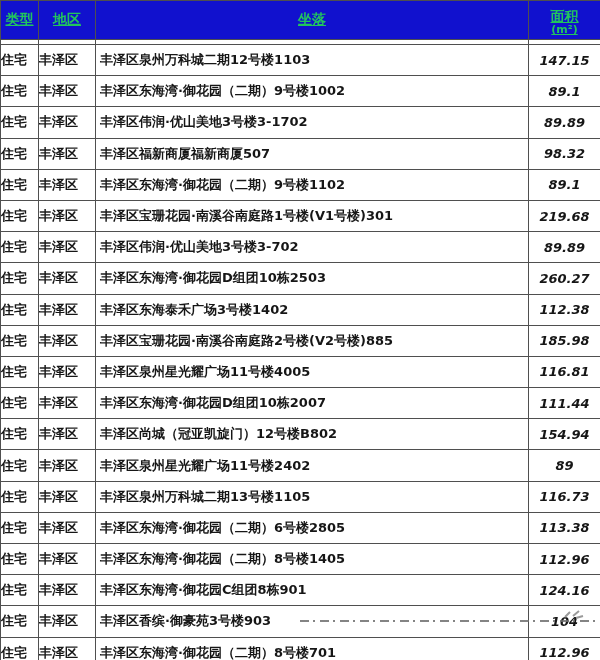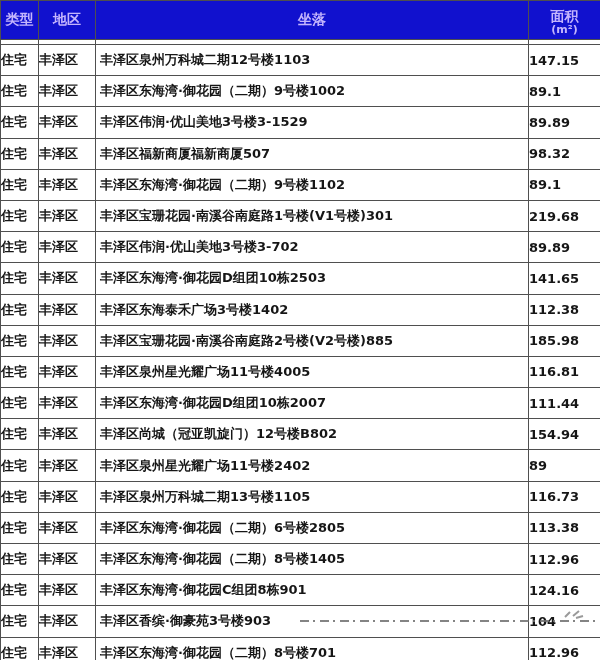--- a/index.html
+++ b/index.html
@@ -14,41 +14,42 @@
   .grid col.c-type { width:38px; }
   .grid col.c-district { width:57px; }
   .grid col.c-location { width:433px; }
   .grid col.c-area { width:72px; }
 
   .grid th, .grid td {
     border:1px solid #4f4f4f;
     padding:0; overflow:hidden; white-space:nowrap;
   }
   thead th {
-    background:#1111ce; color:#c4b5fd;
+    background:#1111ce; color:#22c55e;
     font-size:14px; font-weight:bold;
     height:30px; vertical-align:middle; text-align:center;
     border-right:2px solid #e8e8e8;
     border-top:1px solid #1111ce;
     border-bottom:1px solid #3c3c3c;
+    text-decoration:underline;
   }
   thead th:last-child { border-right:1px solid #3c3c3c; }
   thead th.area-head { vertical-align:top; padding-top:8px; line-height:14px; }
   thead th.area-head .l2 { font-size:11px; line-height:13px; }
 
   tr.spacer-row td { height:4px; background:#ffffff; }
 
   tbody.data td {
     height:30.2px; background:#ffffff;
     font-size:13px; font-weight:bold; color:#161616;
     vertical-align:middle;
   }
   tbody.data td.col-type, tbody.data td.col-district { text-align:left; }
   tbody.data td.col-location { text-align:left; padding-left:4px;margin-top:35px; }
-  tbody.data td.col-area { font-size:13px; }
+  tbody.data td.col-area { text-align:center; font-size:13px;font-style:italic; }
 
   .page-break-line {
     position:absolute; left:300px; top:620px; width:300px; height:2px;
     background:repeating-linear-gradient(90deg,
       #6e6e6e 0 9px, rgba(0,0,0,0) 9px 13px,
       #6e6e6e 13px 15px, rgba(0,0,0,0) 15px 20px);
     opacity:.85;
   }
   .smudge { position:absolute; left:562px; top:606px; }
 </style>
@@ -90,21 +91,21 @@
       </tr>
       <tr>
         <td class="col-type">住宅</td>
         <td class="col-district">丰泽区</td>
         <td class="col-location">丰泽区东海湾·御花园（二期）9号楼1002</td>
         <td class="col-area">89.1</td>
       </tr>
       <tr>
         <td class="col-type">住宅</td>
         <td class="col-district">丰泽区</td>
-        <td class="col-location">丰泽区伟润·优山美地3号楼3-1529</td>
+        <td class="col-location">丰泽区伟润·优山美地3号楼3-1702</td>
         <td class="col-area">89.89</td>
       </tr>
       <tr>
         <td class="col-type">住宅</td>
         <td class="col-district">丰泽区</td>
         <td class="col-location">丰泽区福新商厦福新商厦507</td>
         <td class="col-area">98.32</td>
       </tr>
       <tr>
         <td class="col-type">住宅</td>
@@ -121,21 +122,21 @@
       <tr>
         <td class="col-type">住宅</td>
         <td class="col-district">丰泽区</td>
         <td class="col-location">丰泽区伟润·优山美地3号楼3-702</td>
         <td class="col-area">89.89</td>
       </tr>
       <tr>
         <td class="col-type">住宅</td>
         <td class="col-district">丰泽区</td>
         <td class="col-location">丰泽区东海湾·御花园D组团10栋2503</td>
-        <td class="col-area">141.65</td>
+        <td class="col-area">260.27</td>
       </tr>
       <tr>
         <td class="col-type">住宅</td>
         <td class="col-district">丰泽区</td>
         <td class="col-location">丰泽区东海泰禾广场3号楼1402</td>
         <td class="col-area">112.38</td>
       </tr>
       <tr>
         <td class="col-type">住宅</td>
         <td class="col-district">丰泽区</td>

